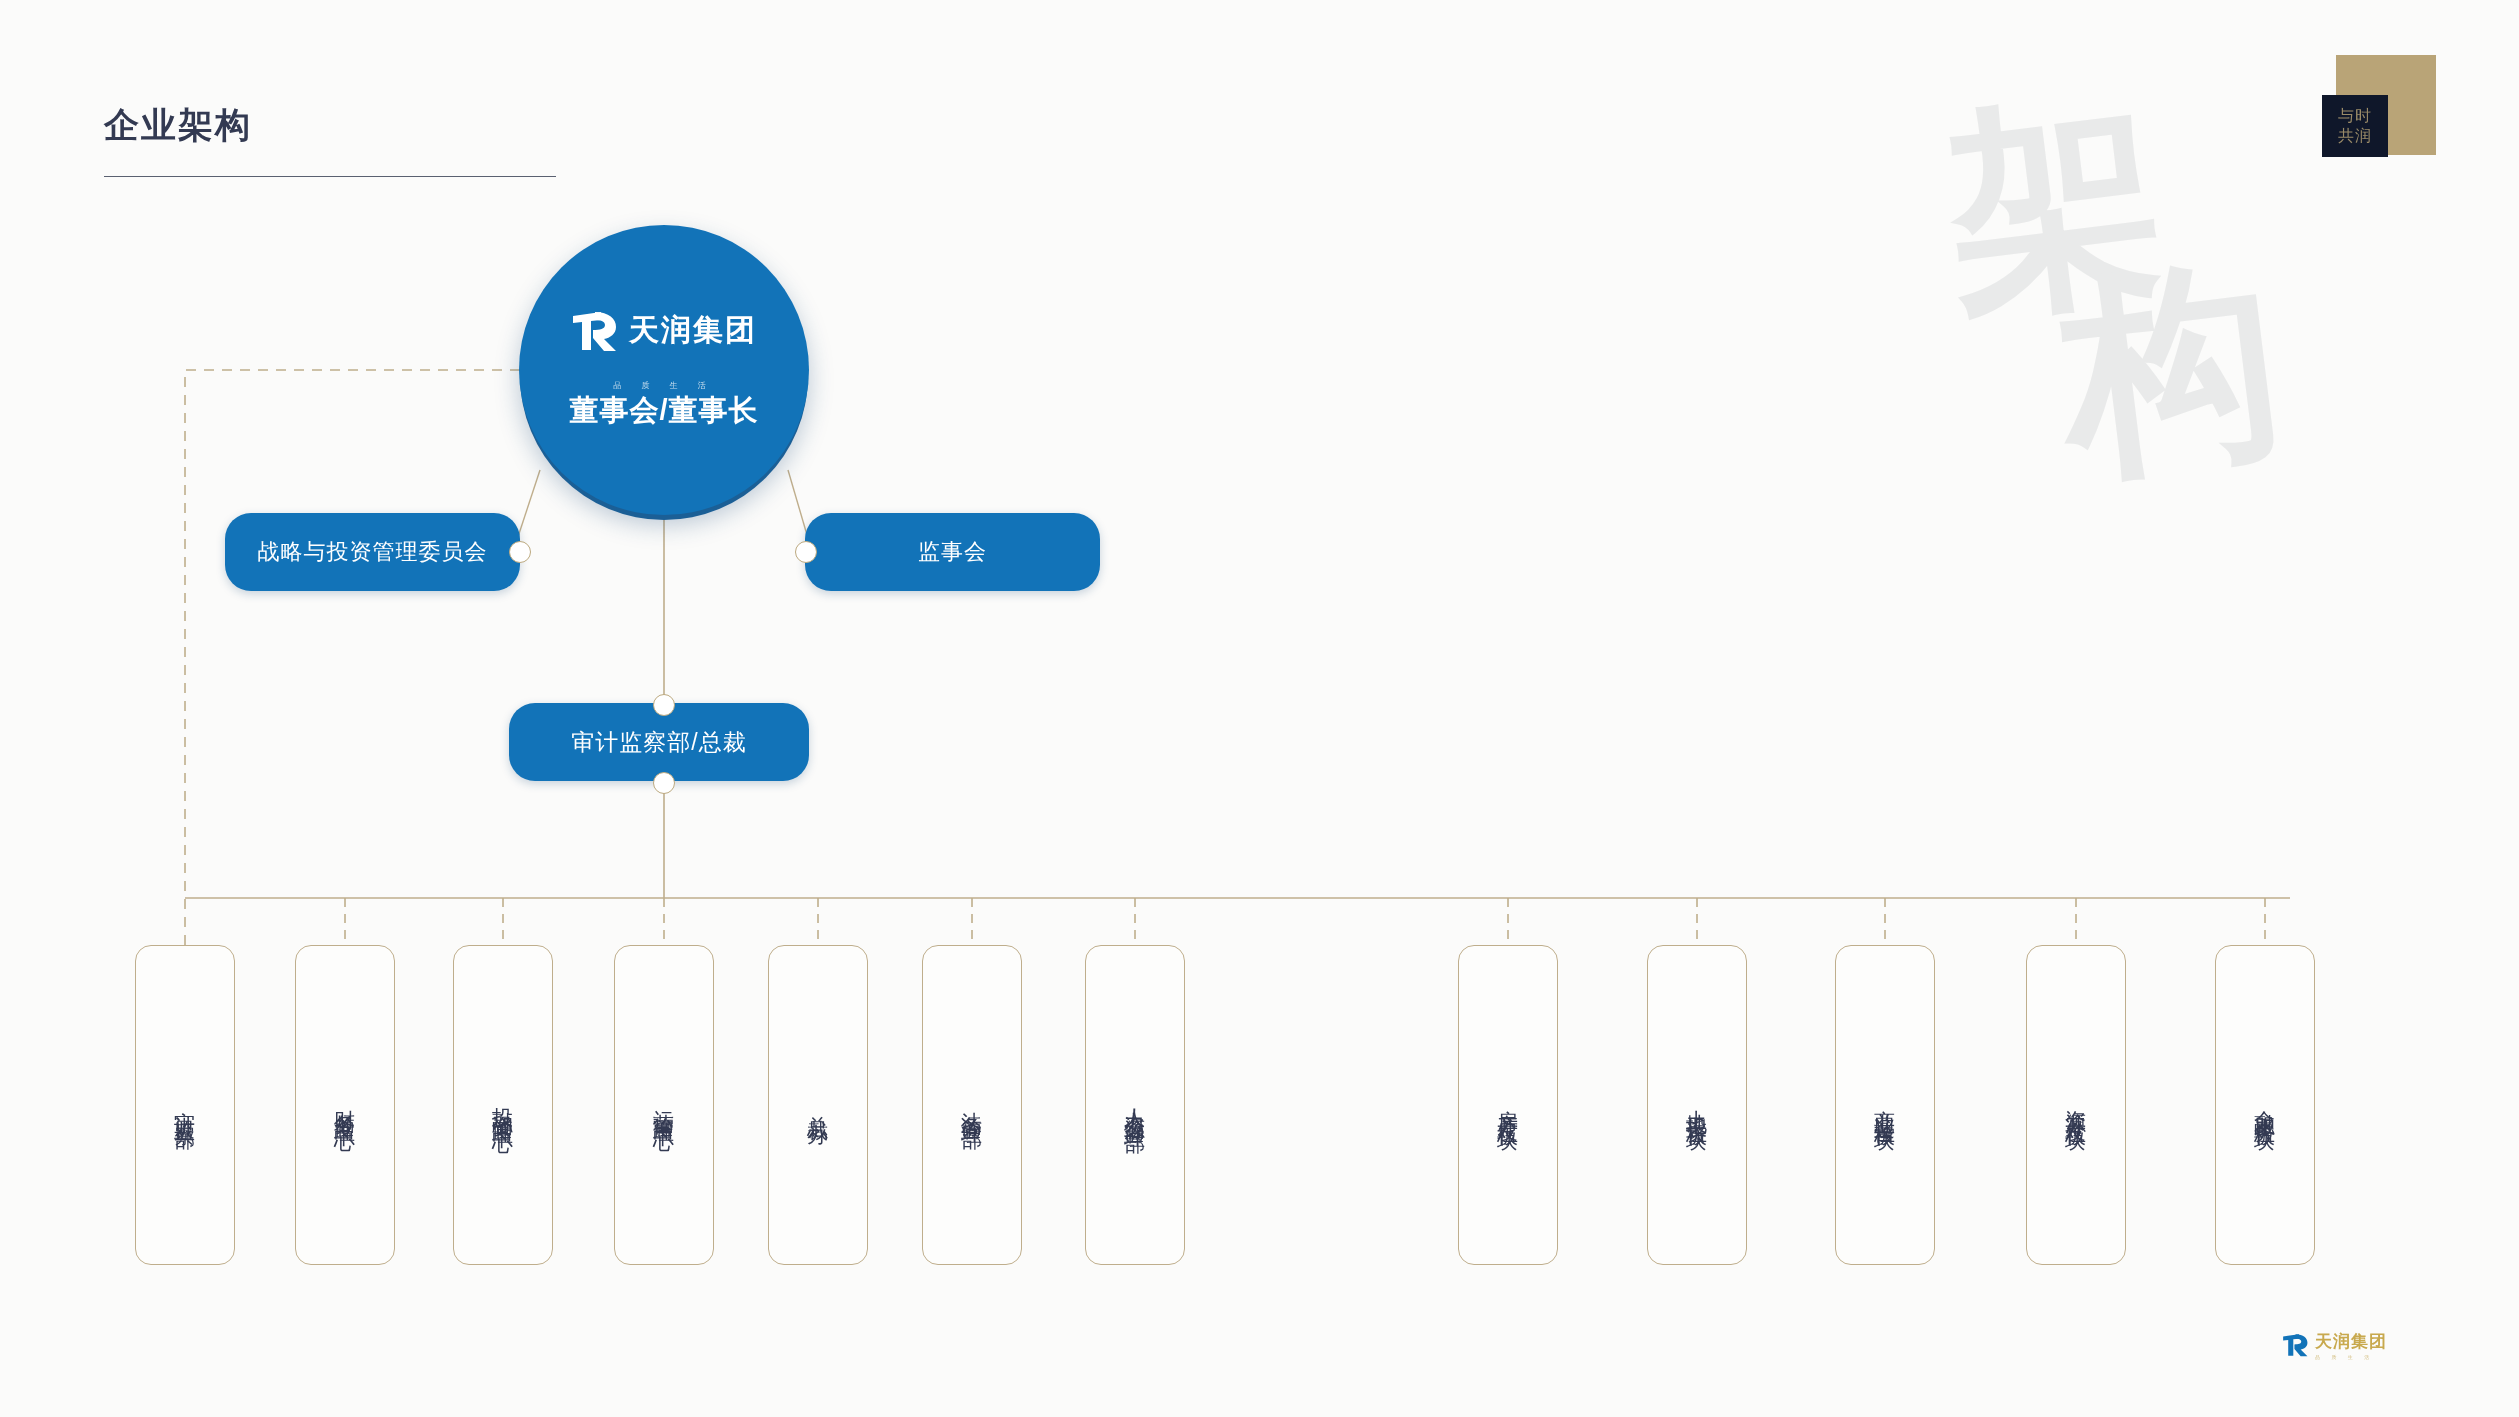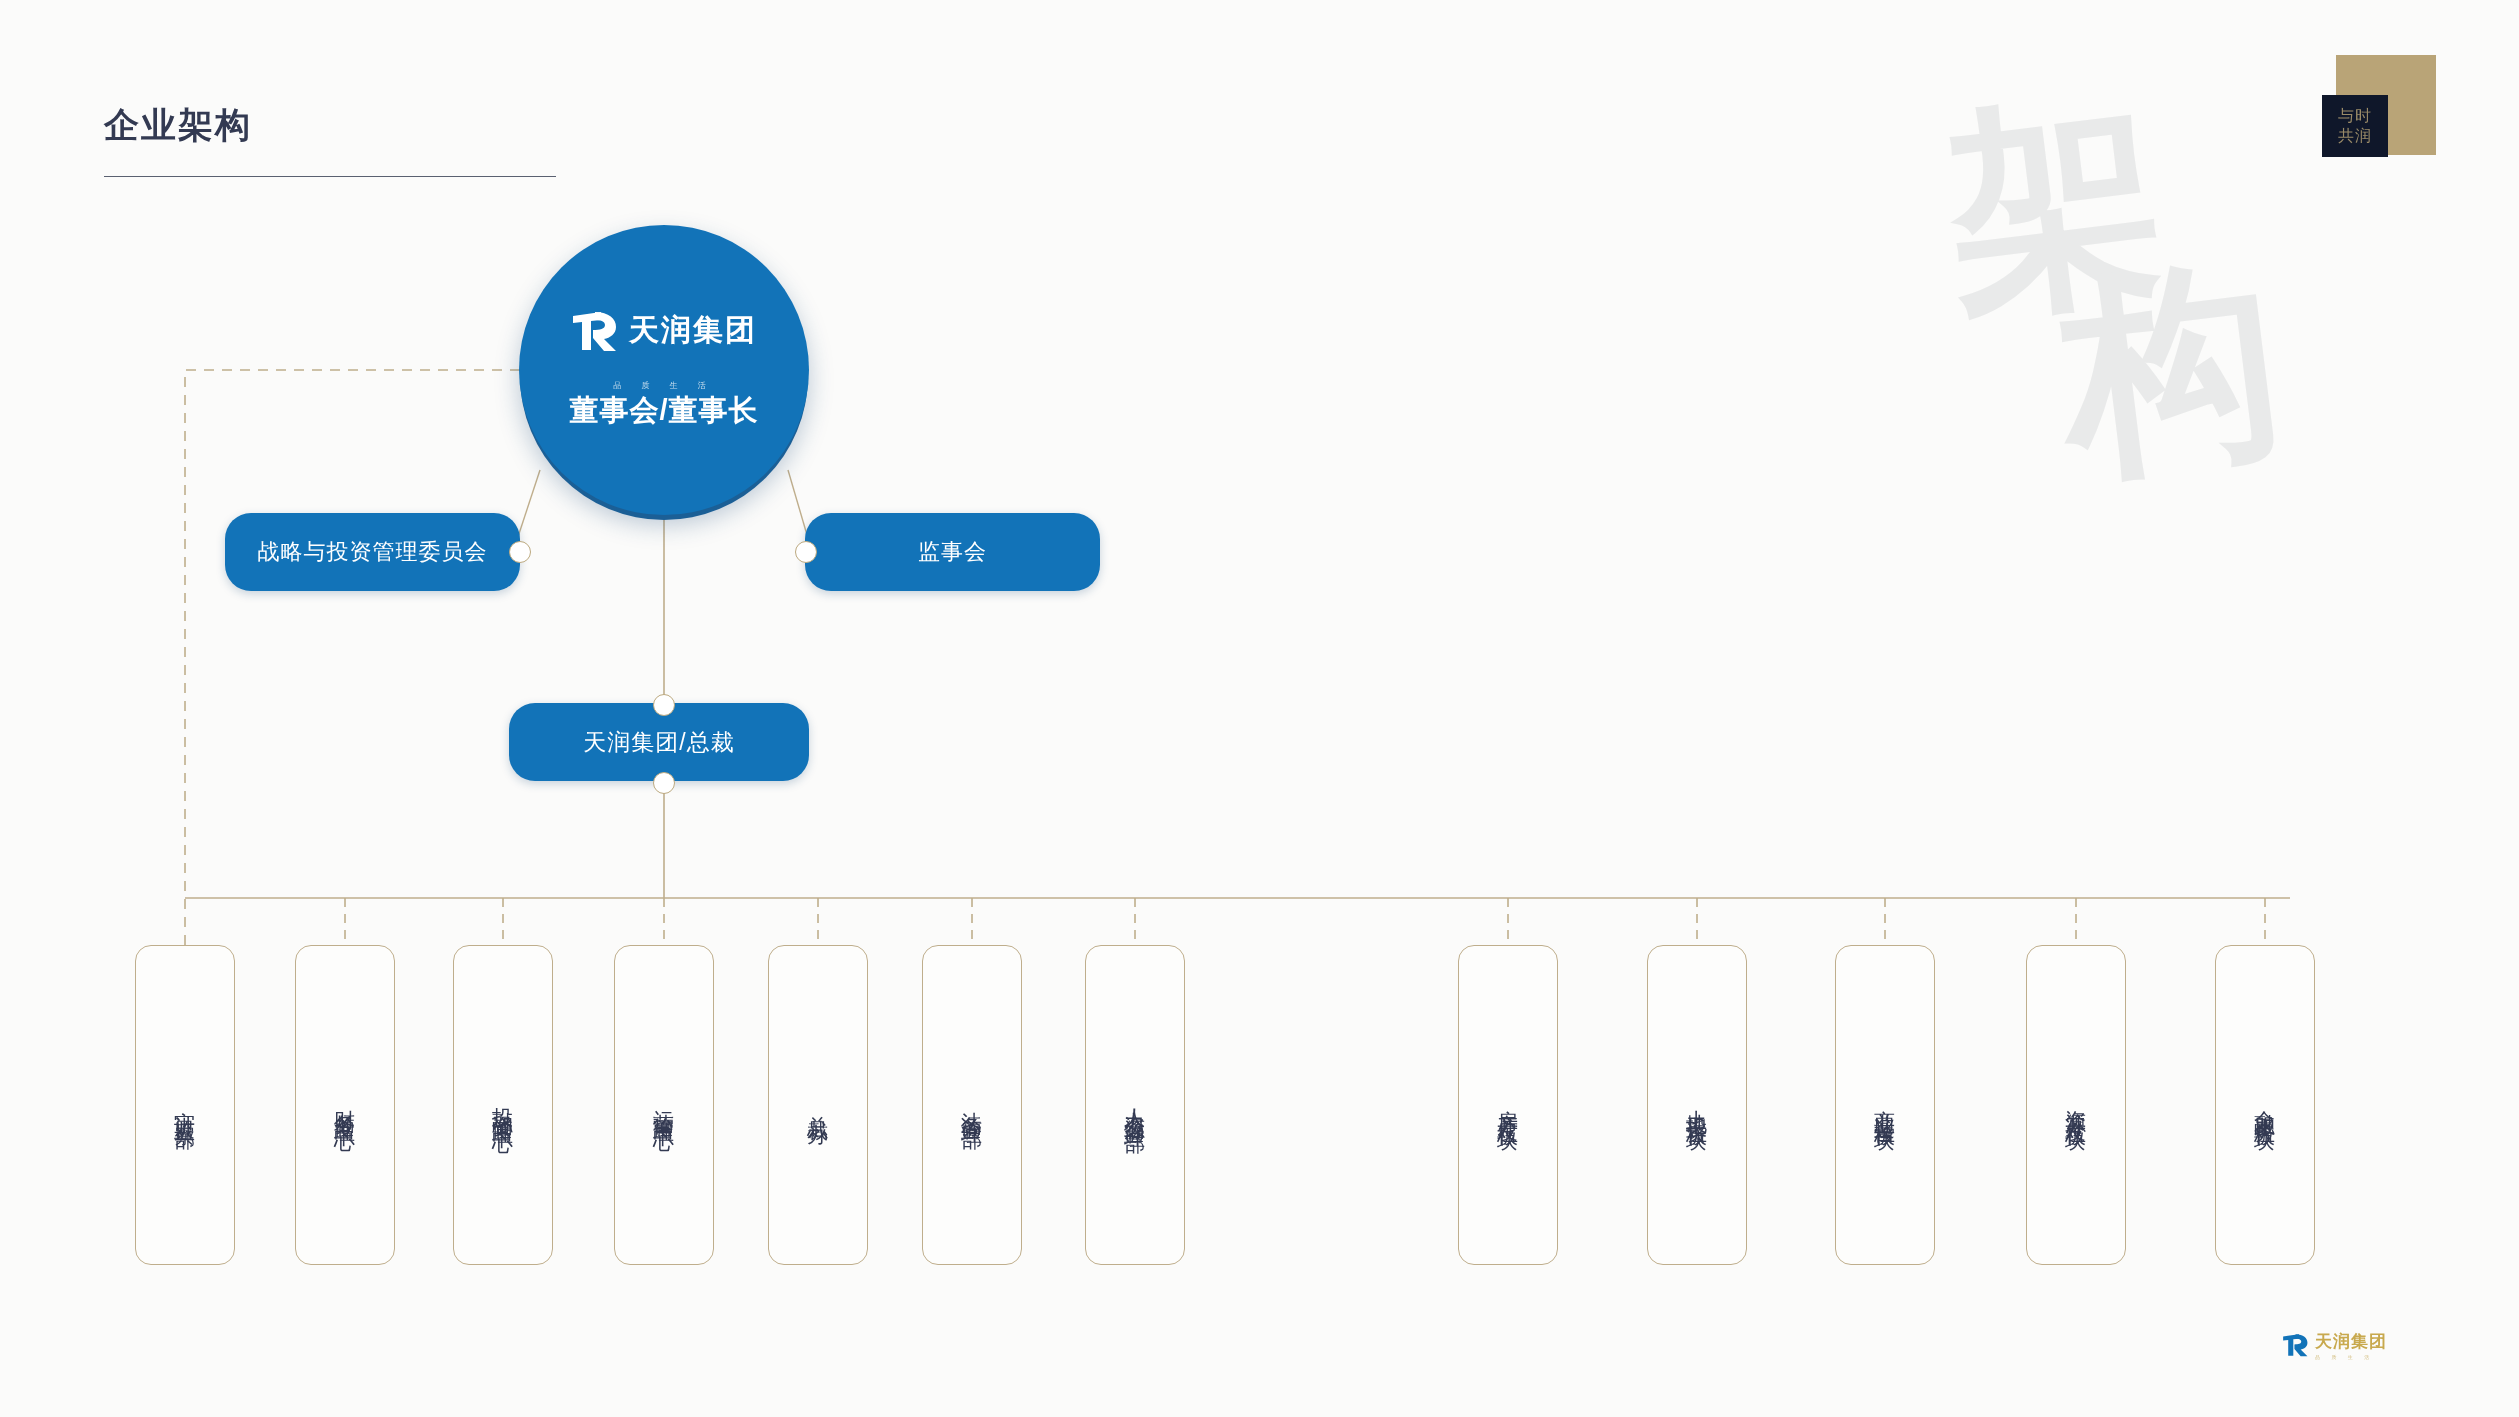--- a/index.html
+++ b/index.html
@@ -193,21 +193,21 @@
     <span>战略与投资管理委员会</span>
   </div>
   <div class="node" style="left:509px; top:541px;"></div>
 
   <div class="pill" id="pill-supervisor">
     <span>监事会</span>
   </div>
   <div class="node" style="left:795px; top:541px;"></div>
 
   <div class="pill" id="pill-president">
-    <span>天润集团/总裁</span>
+    <span>审计监察部/总裁</span>
   </div>
   <div class="node" style="left:653px; top:694px;"></div>
   <div class="node" style="left:653px; top:772px;"></div>
 
   <div class="dept" style="left:135px;">
     <span class="dept-label">审计监察部</span>
     </div>
   <div class="dept" style="left:295px;">
     <span class="dept-label">财务管理中心</span>
     </div>

